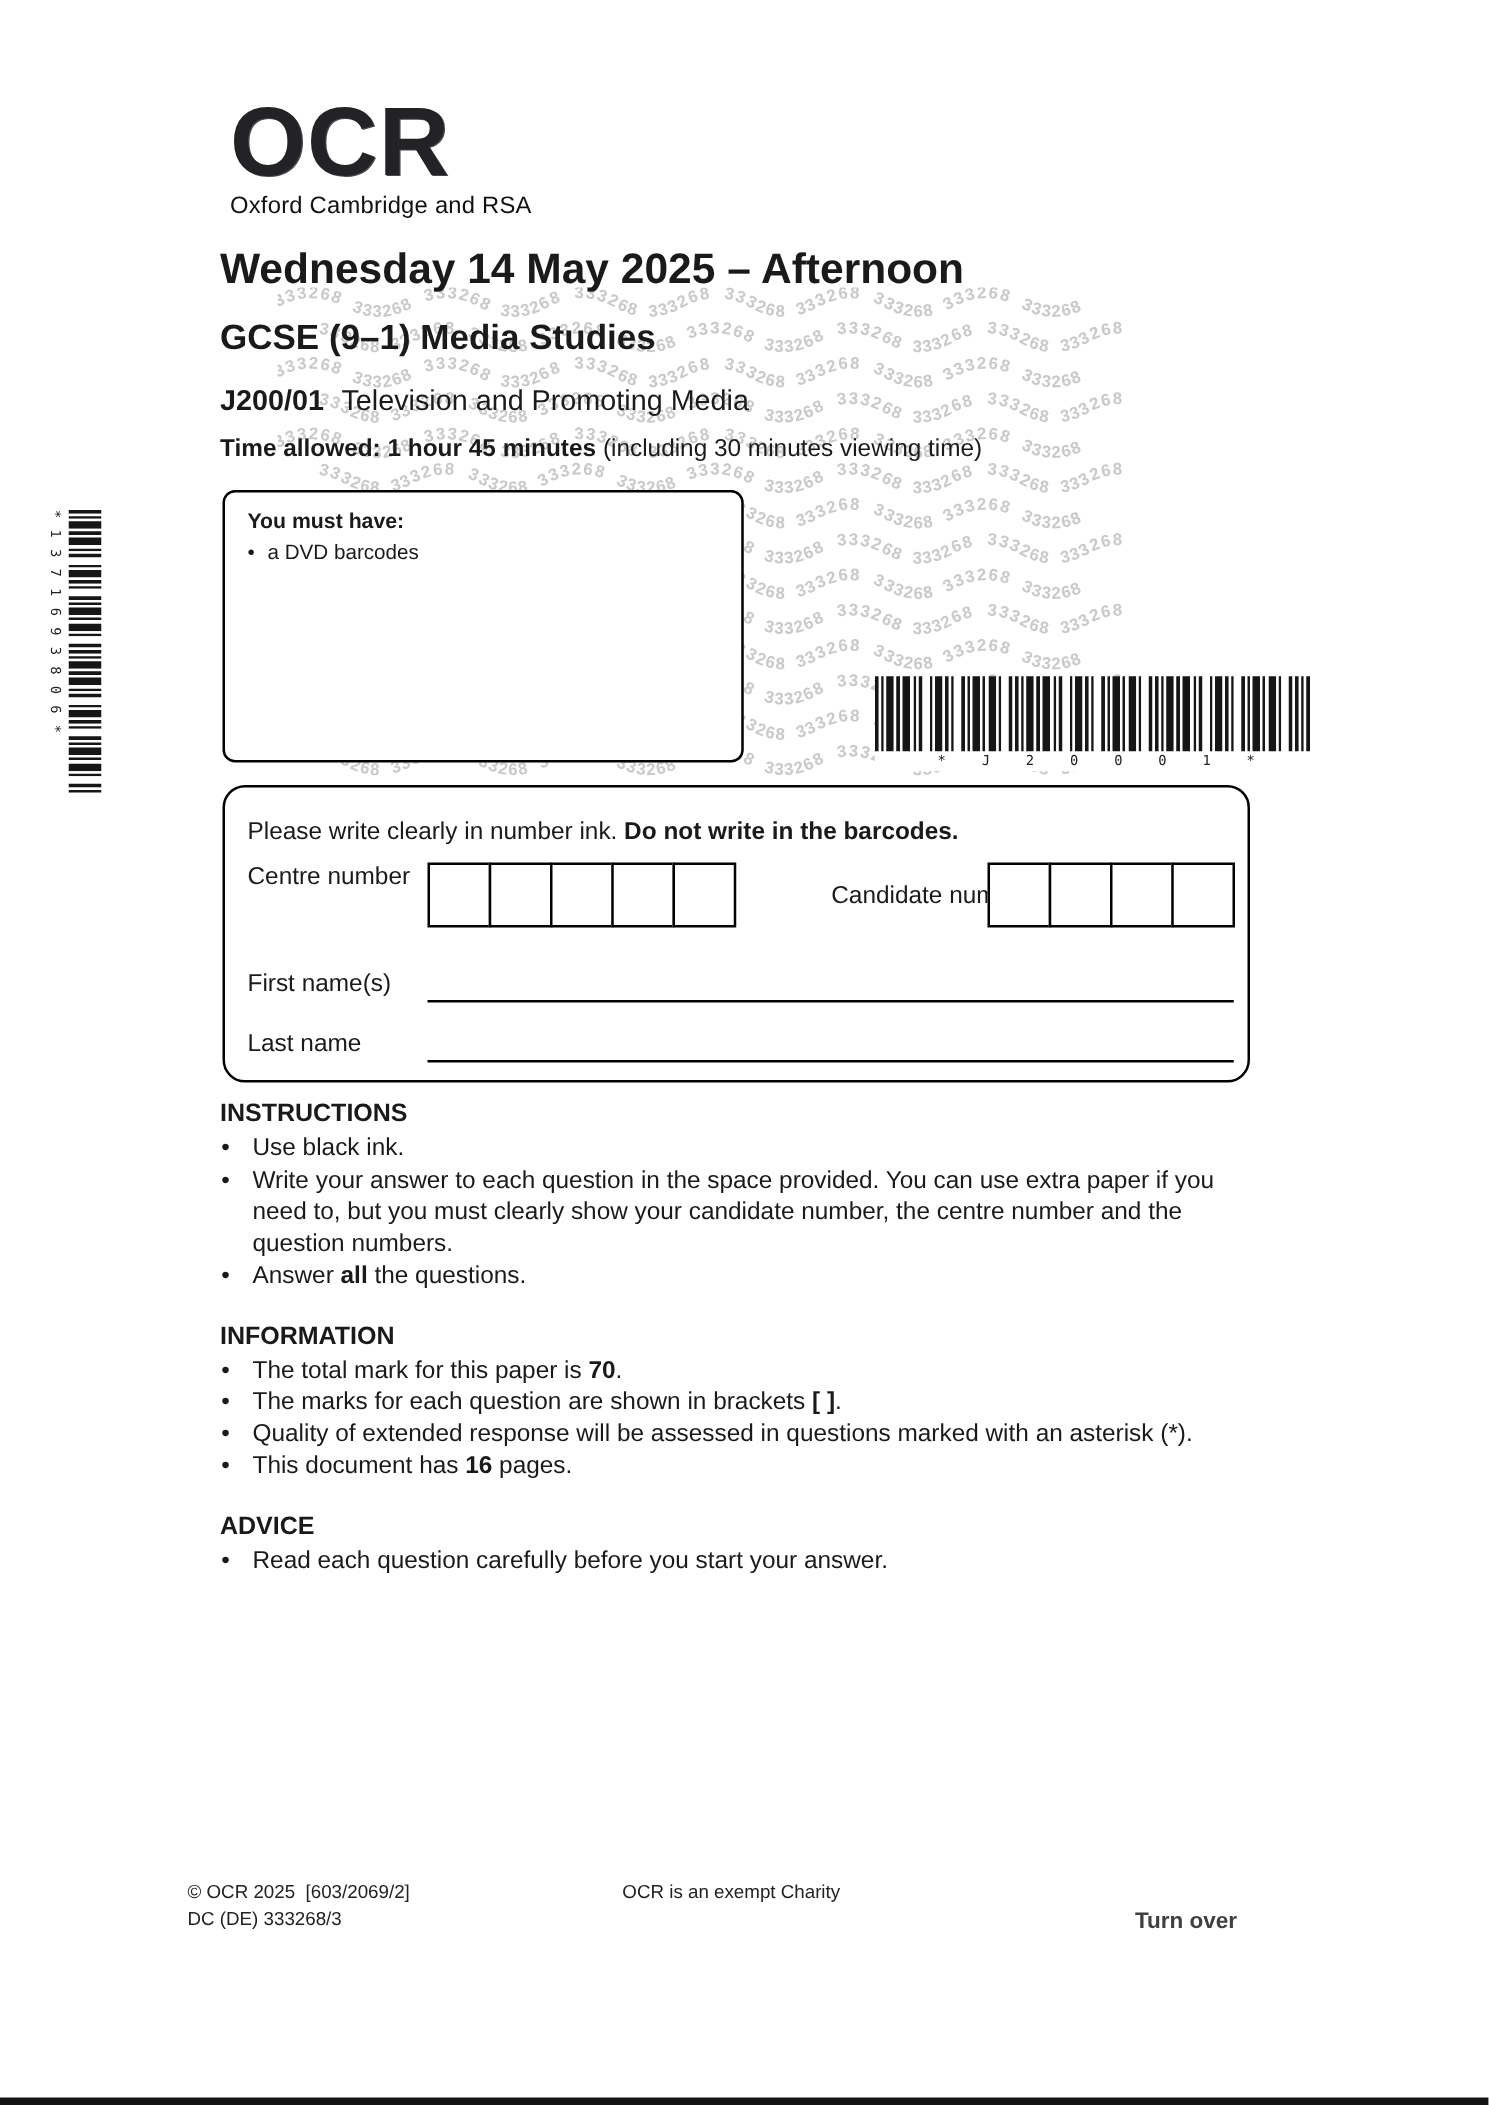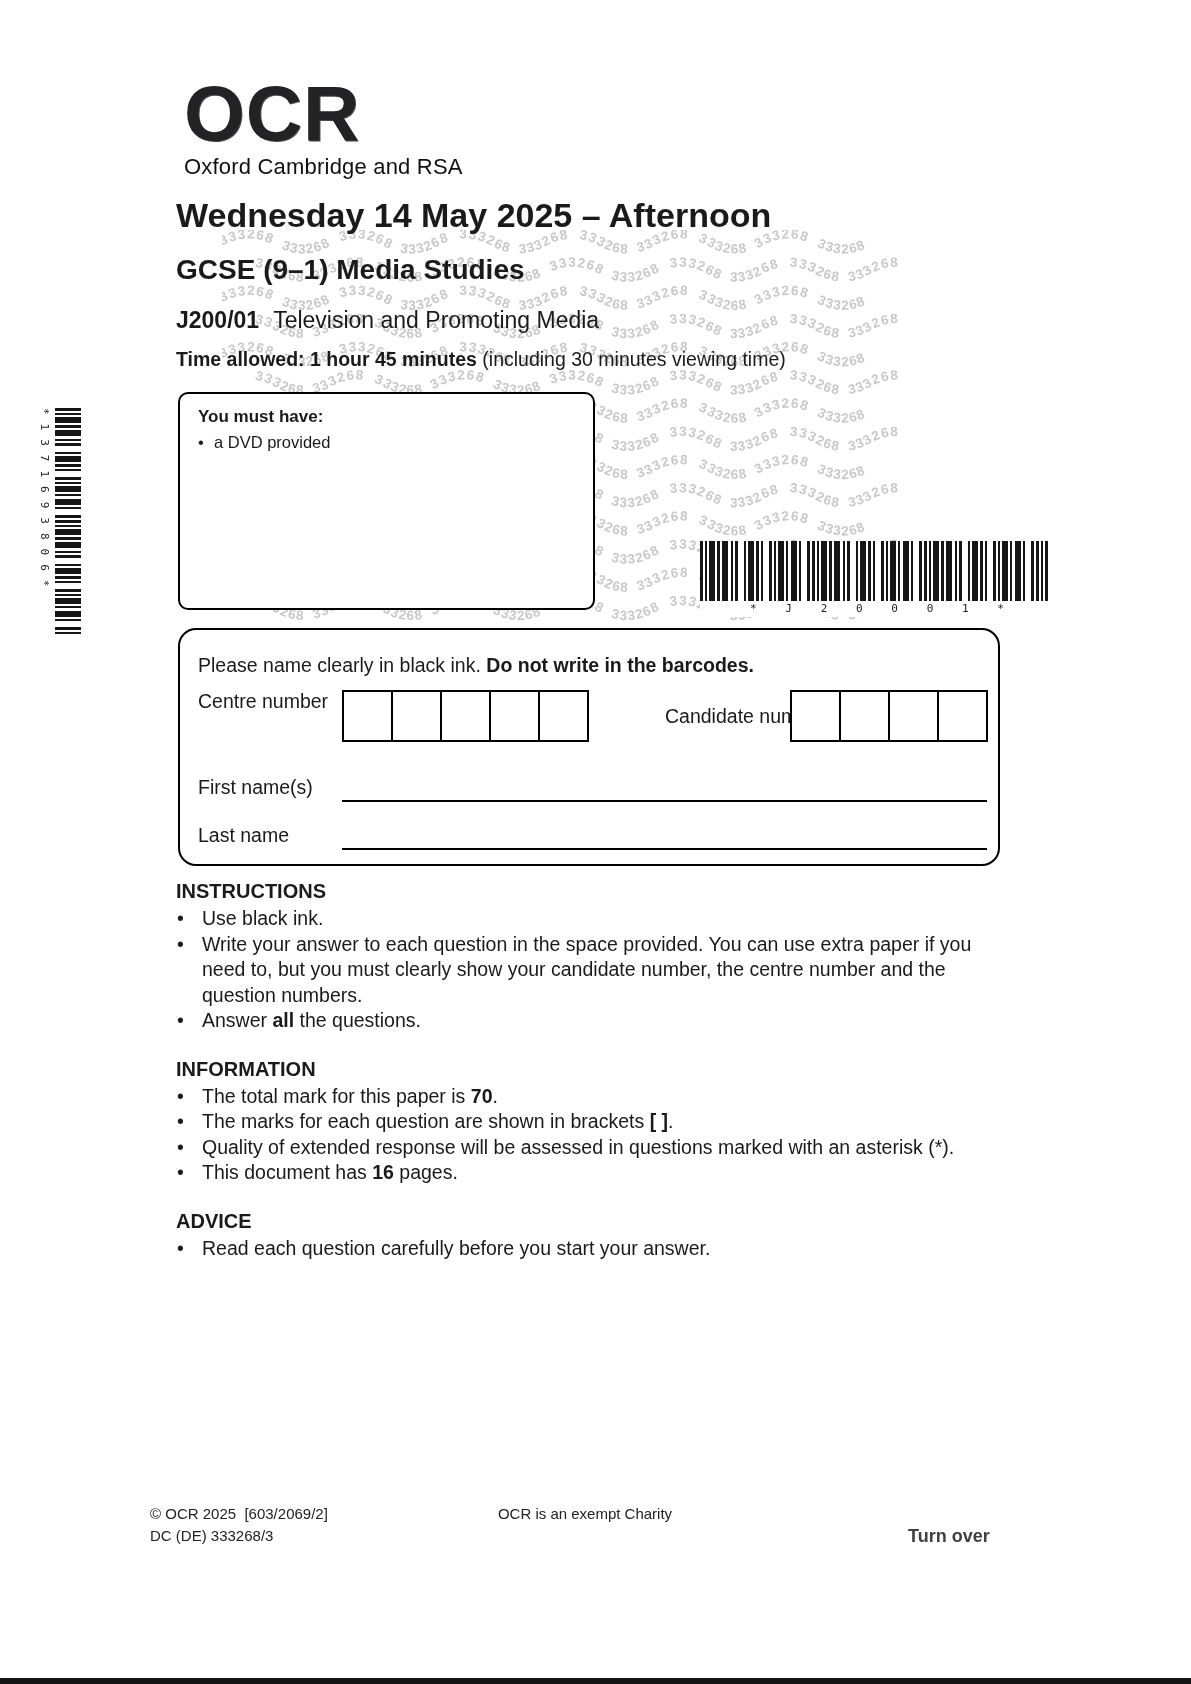--- a/index.html
+++ b/index.html
@@ -20,21 +20,21 @@
     position:absolute; left:0; top:0; height:226px;
     writing-mode: vertical-rl; text-orientation: mixed;
     font-family:"DejaVu Sans Mono", monospace; font-size:11px; letter-spacing:9px; color:#222;
   }
   .vbarcode .vbars { position:absolute; left:17px; top:0; width:26px; height:226px; display:flex; flex-direction:column; }
   .vbarcode .vbars div { width:100%; }
   
   .logo { position:absolute; left:184px; top:76px; z-index:1; }
   .logo .ocr { font-size:78px; font-weight:bold; letter-spacing:1px; color:#232326; line-height:0.95;
     text-shadow: 1px 1px 0 #4a4a4e; }
-  .logo .sub { font-size:22px; color:#111; margin-top:4px; letter-spacing:0.2px; }
+  .logo .sub { font-size:19px; color:#111; margin-top:4px; letter-spacing:0.2px; }
   
   .title { position:absolute; left:176px; top:196px; font-size:34px; font-weight:bold; z-index:1; }
   .qualification { position:absolute; left:176px; top:254px; font-size:28px; font-weight:bold; z-index:1; }
   .paper-line { position:absolute; left:176px; top:307px; font-size:23px; z-index:1; }
   .paper-line .code { font-weight:bold; margin-right:14px; }
   .time-line { position:absolute; left:176px; top:348px; font-size:19.5px; z-index:1; }
   .time-line .tbold { font-weight:bold; }
   
   .must-box { position:absolute; left:178px; top:392px; width:417px; height:218px;
     border:2.5px solid #000; border-radius:10px; background:#fff; z-index:1; padding:13px 18px; }
@@ -200,21 +200,21 @@
     <span class="code">J200/01</span><span>Television and Promoting Media</span>
   </div>
   <div class="time-line">
     <span class="tbold">Time allowed: 1 hour 45 minutes</span><span> (including 30 minutes viewing time)</span>
   </div>
 
   <div class="must-box">
     <div class="mh">You must have:</div>
     <div class="mi">
       <span class="dot">•</span>
-      <span>a DVD provided</span>
+      <span>a DVD barcodes</span>
     </div>
   </div>
 
   <div class="cbarcode">
     <div class="hbars" id="hbars">
         <div style="background: rgb(22, 22, 22); width: 3px; flex: 0 0 auto;"></div>
         <div style="background: rgb(255, 255, 255); width: 2px; flex: 0 0 auto;"></div>
         <div style="background: rgb(22, 22, 22); width: 2px; flex: 0 0 auto;"></div>
         <div style="background: rgb(255, 255, 255); width: 2px; flex: 0 0 auto;"></div>
         <div style="background: rgb(22, 22, 22); width: 6px; flex: 0 0 auto;"></div>
@@ -334,21 +334,21 @@
         <span>0</span>
         <span>0</span>
         <span>0</span>
         <span>1</span>
         <span>*</span>
       </div>
   </div>
 
   <div class="cand-box">
     <div class="instr">
-      <span>Please name clearly in black ink. </span><span class="ibold">Do not write in the barcodes.</span>
+      <span>Please write clearly in number ink. </span><span class="ibold">Do not write in the barcodes.</span>
     </div>
     <div class="flabel" style="left:18px; top:60px;">Centre number</div>
     <div class="cells" style="left:162px; top:60px;" id="centre-cells">
         <div class="cell"></div>
         <div class="cell"></div>
         <div class="cell"></div>
         <div class="cell"></div>
         <div class="cell"></div>
       </div>
     <div class="flabel" style="left:453px; top:75px;margin-left:32px;">Candidate number</div>

